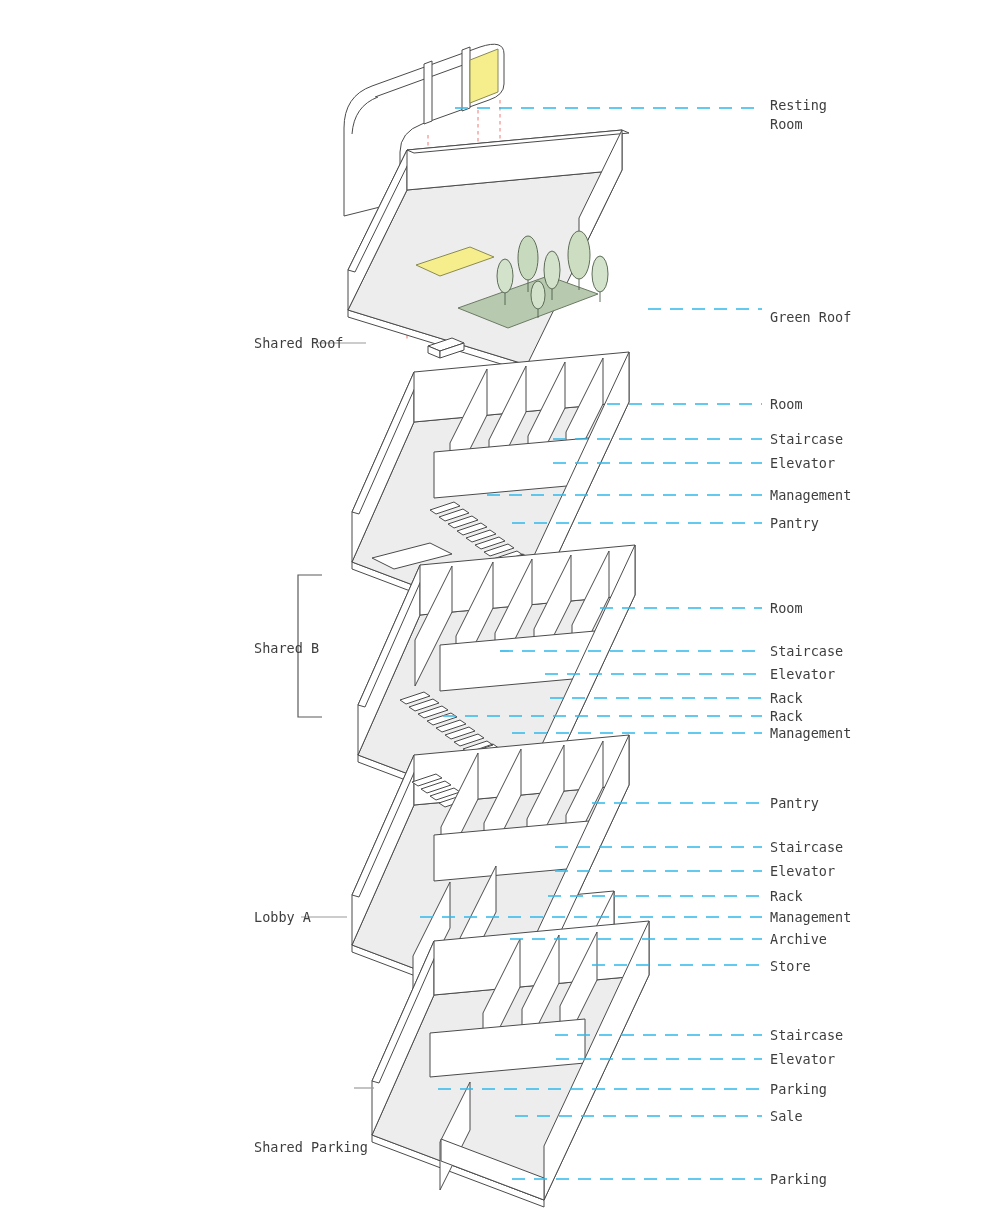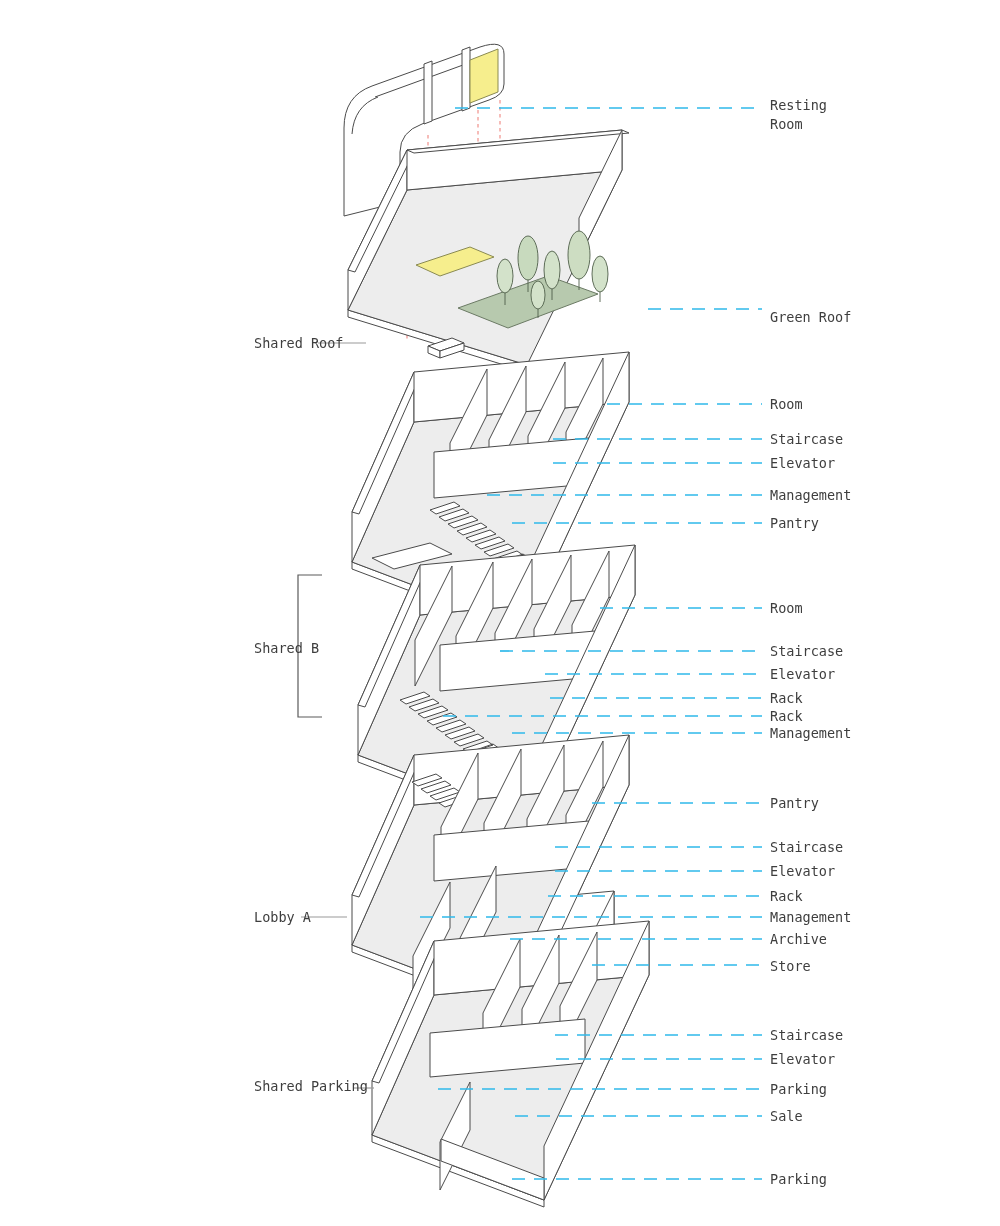--- a/index.html
+++ b/index.html
@@ -211,15 +211,15 @@
 <div class="rlabel" style="top:957px">Store</div>
 <div class="rlabel" style="top:1026px">Staircase</div>
 <div class="rlabel" style="top:1050px">Elevator</div>
 <div class="rlabel" style="top:1080px">Parking</div>
 <div class="rlabel" style="top:1107px">Sale</div>
 <div class="rlabel" style="top:1170px">Parking</div>
 
 <div class="llabel" style="top:334px">Shared Roof</div>
 <div class="llabel" style="top:639px">Shared B</div>
 <div class="llabel" style="top:908px">Lobby A</div>
-<div class="llabel" style="top:1077px">Shared Parking</div>
+<div class="llabel" style="top:1138px">Shared Parking</div>
 
 </div>
 
 </body></html>

